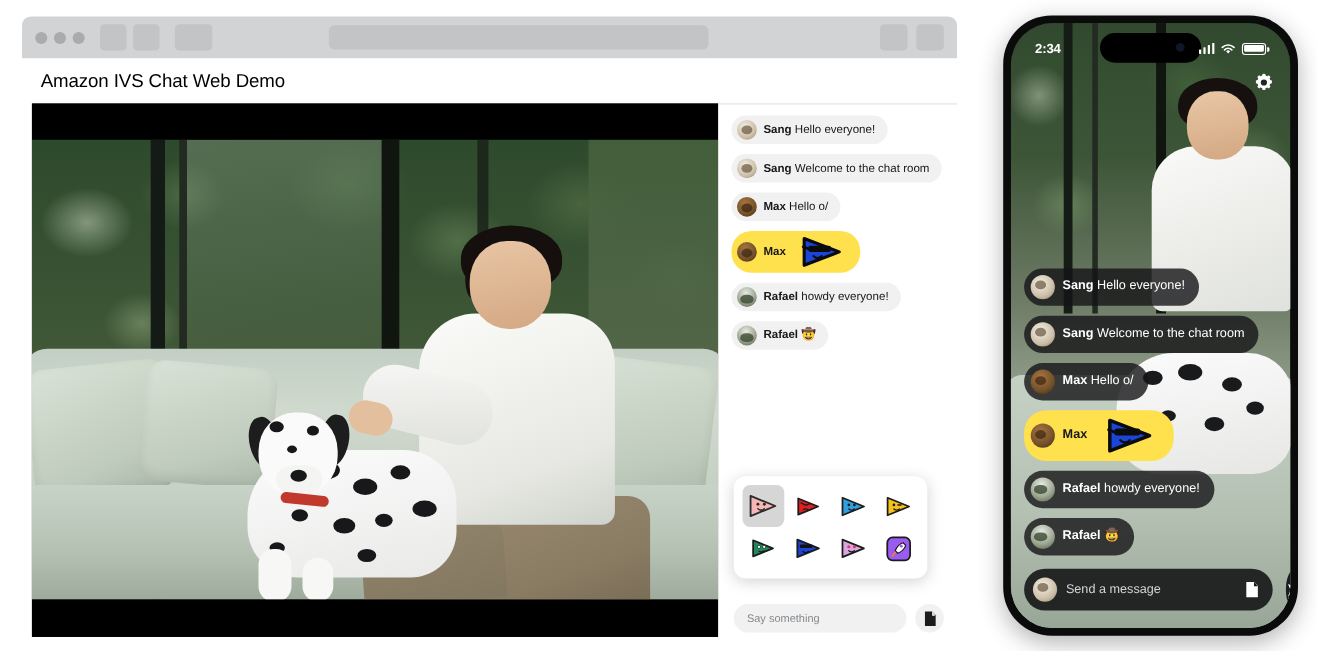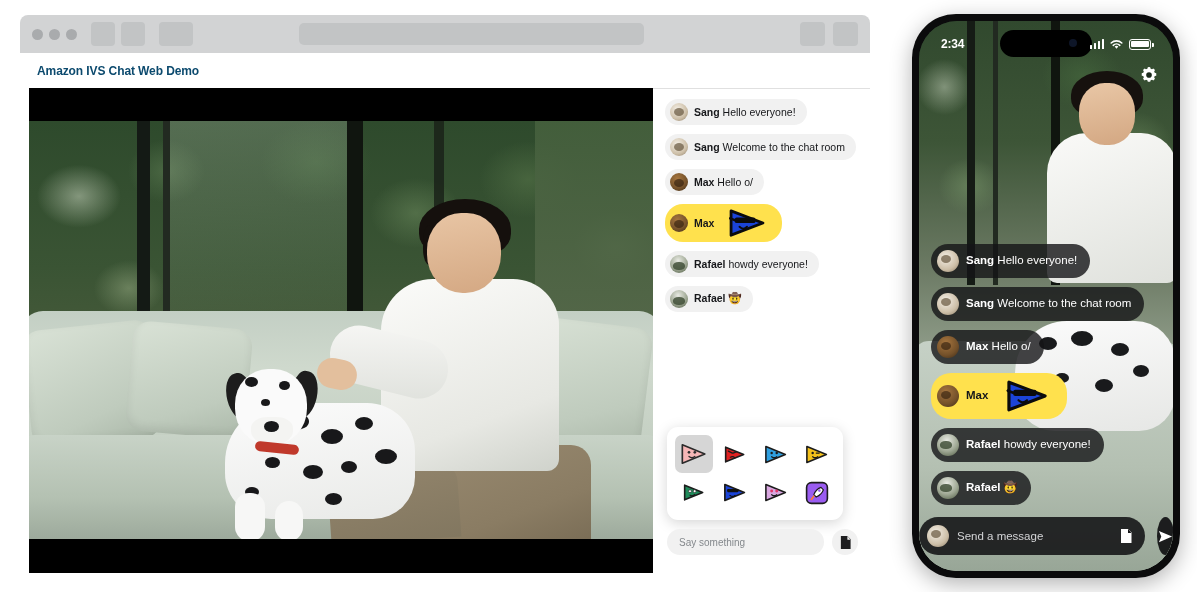--- a/index.html
+++ b/index.html
@@ -33,21 +33,21 @@
   .cb-w3 { width: 34px; margin-left: 8px; }
   .chrome-url {
     height: 22px; border-radius: 5px; background: #c2c4c5;
     flex: 0 0 345px;
     margin-left: 100px;
   }
   .chrome-right { margin-left: auto; display: flex; gap: 8px; }
   .cb-r { width: 25px; height: 24px; border-radius: 4px; background: #c2c4c5; }
 
   .page-title {
-    font-size: 12px; font-weight: bold; color: #0c4a6e;
+    font-size: 17px; font-weight: normal; color: #000000;
     padding: 11px 0 10px 17px;
     letter-spacing: -0.1px;
   }
 
   .app-body {
     position: relative;
     display: flex;
     height: 487px;
     background: #fff;
   }
@@ -268,21 +268,21 @@
   }
   .pick-cell {
     width: 38px; height: 38px; border-radius: 7px;
     display: flex; align-items: center; justify-content: center;
   }
   .pick-cell.selected { background: #d6d6d6; }
   .pick-cell svg { display: block; }
 
   
   .composer {
-    position: absolute; left: 14px; right: 12px; bottom: 20px;
+    position: absolute; left: 14px; right: 12px; bottom: 6px;
     display: flex; align-items: flex-start; gap: 8px;
   }
   .composer-input {
     flex: 1; height: 26px;
     background: #f1f1f1; border: none; border-radius: 14px;
     padding: 0 12px;
     font-family: "Liberation Sans", sans-serif;
     font-size: 10px; color: #6c6f73;
   }
   .composer-input::placeholder { color: #84888c; }
@@ -395,21 +395,21 @@
     align-self: flex-start;
     max-width: 100%;
   }
   .ph-msg.sticker-msg { background: #ffe14d; padding: 6px 16px 6px 6px; }
   .ph-avatar { width: 22px; height: 22px; border-radius: 50%; flex: 0 0 22px; position: relative; overflow: hidden; }
   .ph-msg-text { font-size: 11.5px; color: #fff; white-space: nowrap; line-height: 1.15; }
   .ph-msg.sticker-msg .ph-msg-text { color: #16171a; }
   .ph-sticker { width: 48px; height: 34px; margin-left: 8px; }
 
   .ph-composer {
-    position: absolute; left: 0; right: 12px; bottom: 16px;
+    position: absolute; left: 12px; right: 12px; bottom: 16px;
     display: flex; gap: 12px; z-index: 4;
   }
   .ph-input-wrap {
     flex: 1; height: 38px; border-radius: 19px;
     background: rgba(18,18,20,.88);
     display: flex; align-items: center; gap: 8px;
     padding: 0 12px 0 8px;
   }
   .ph-input {
     flex: 1; background: none; border: none; outline: none;

